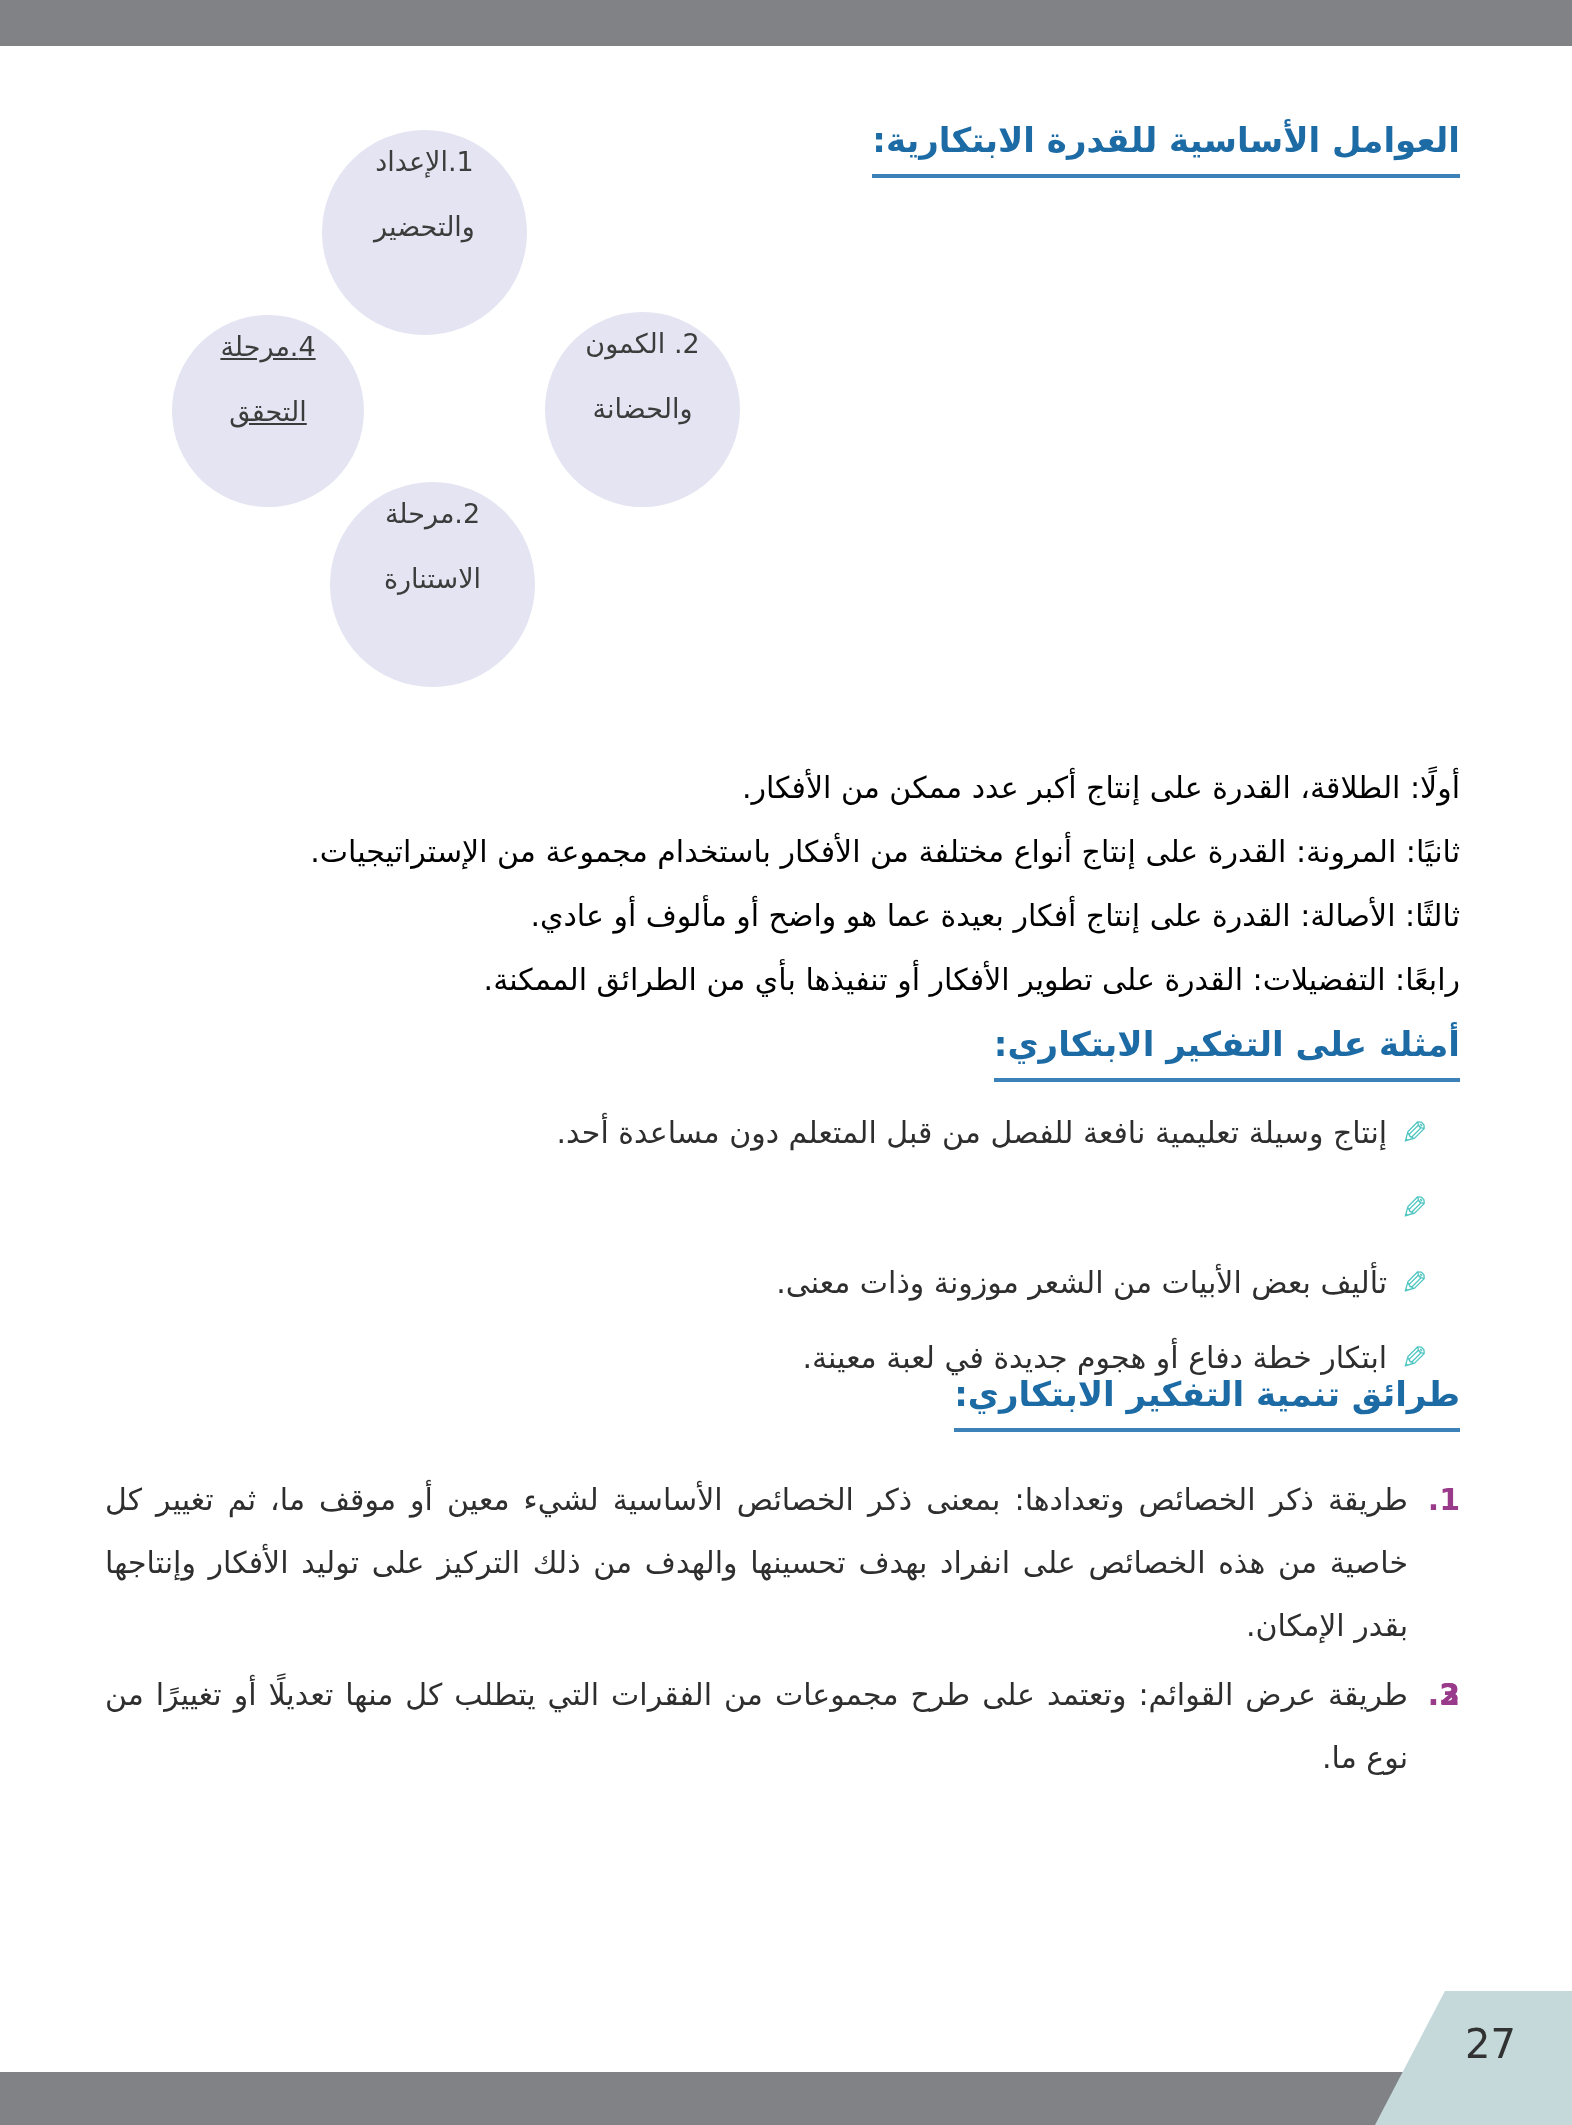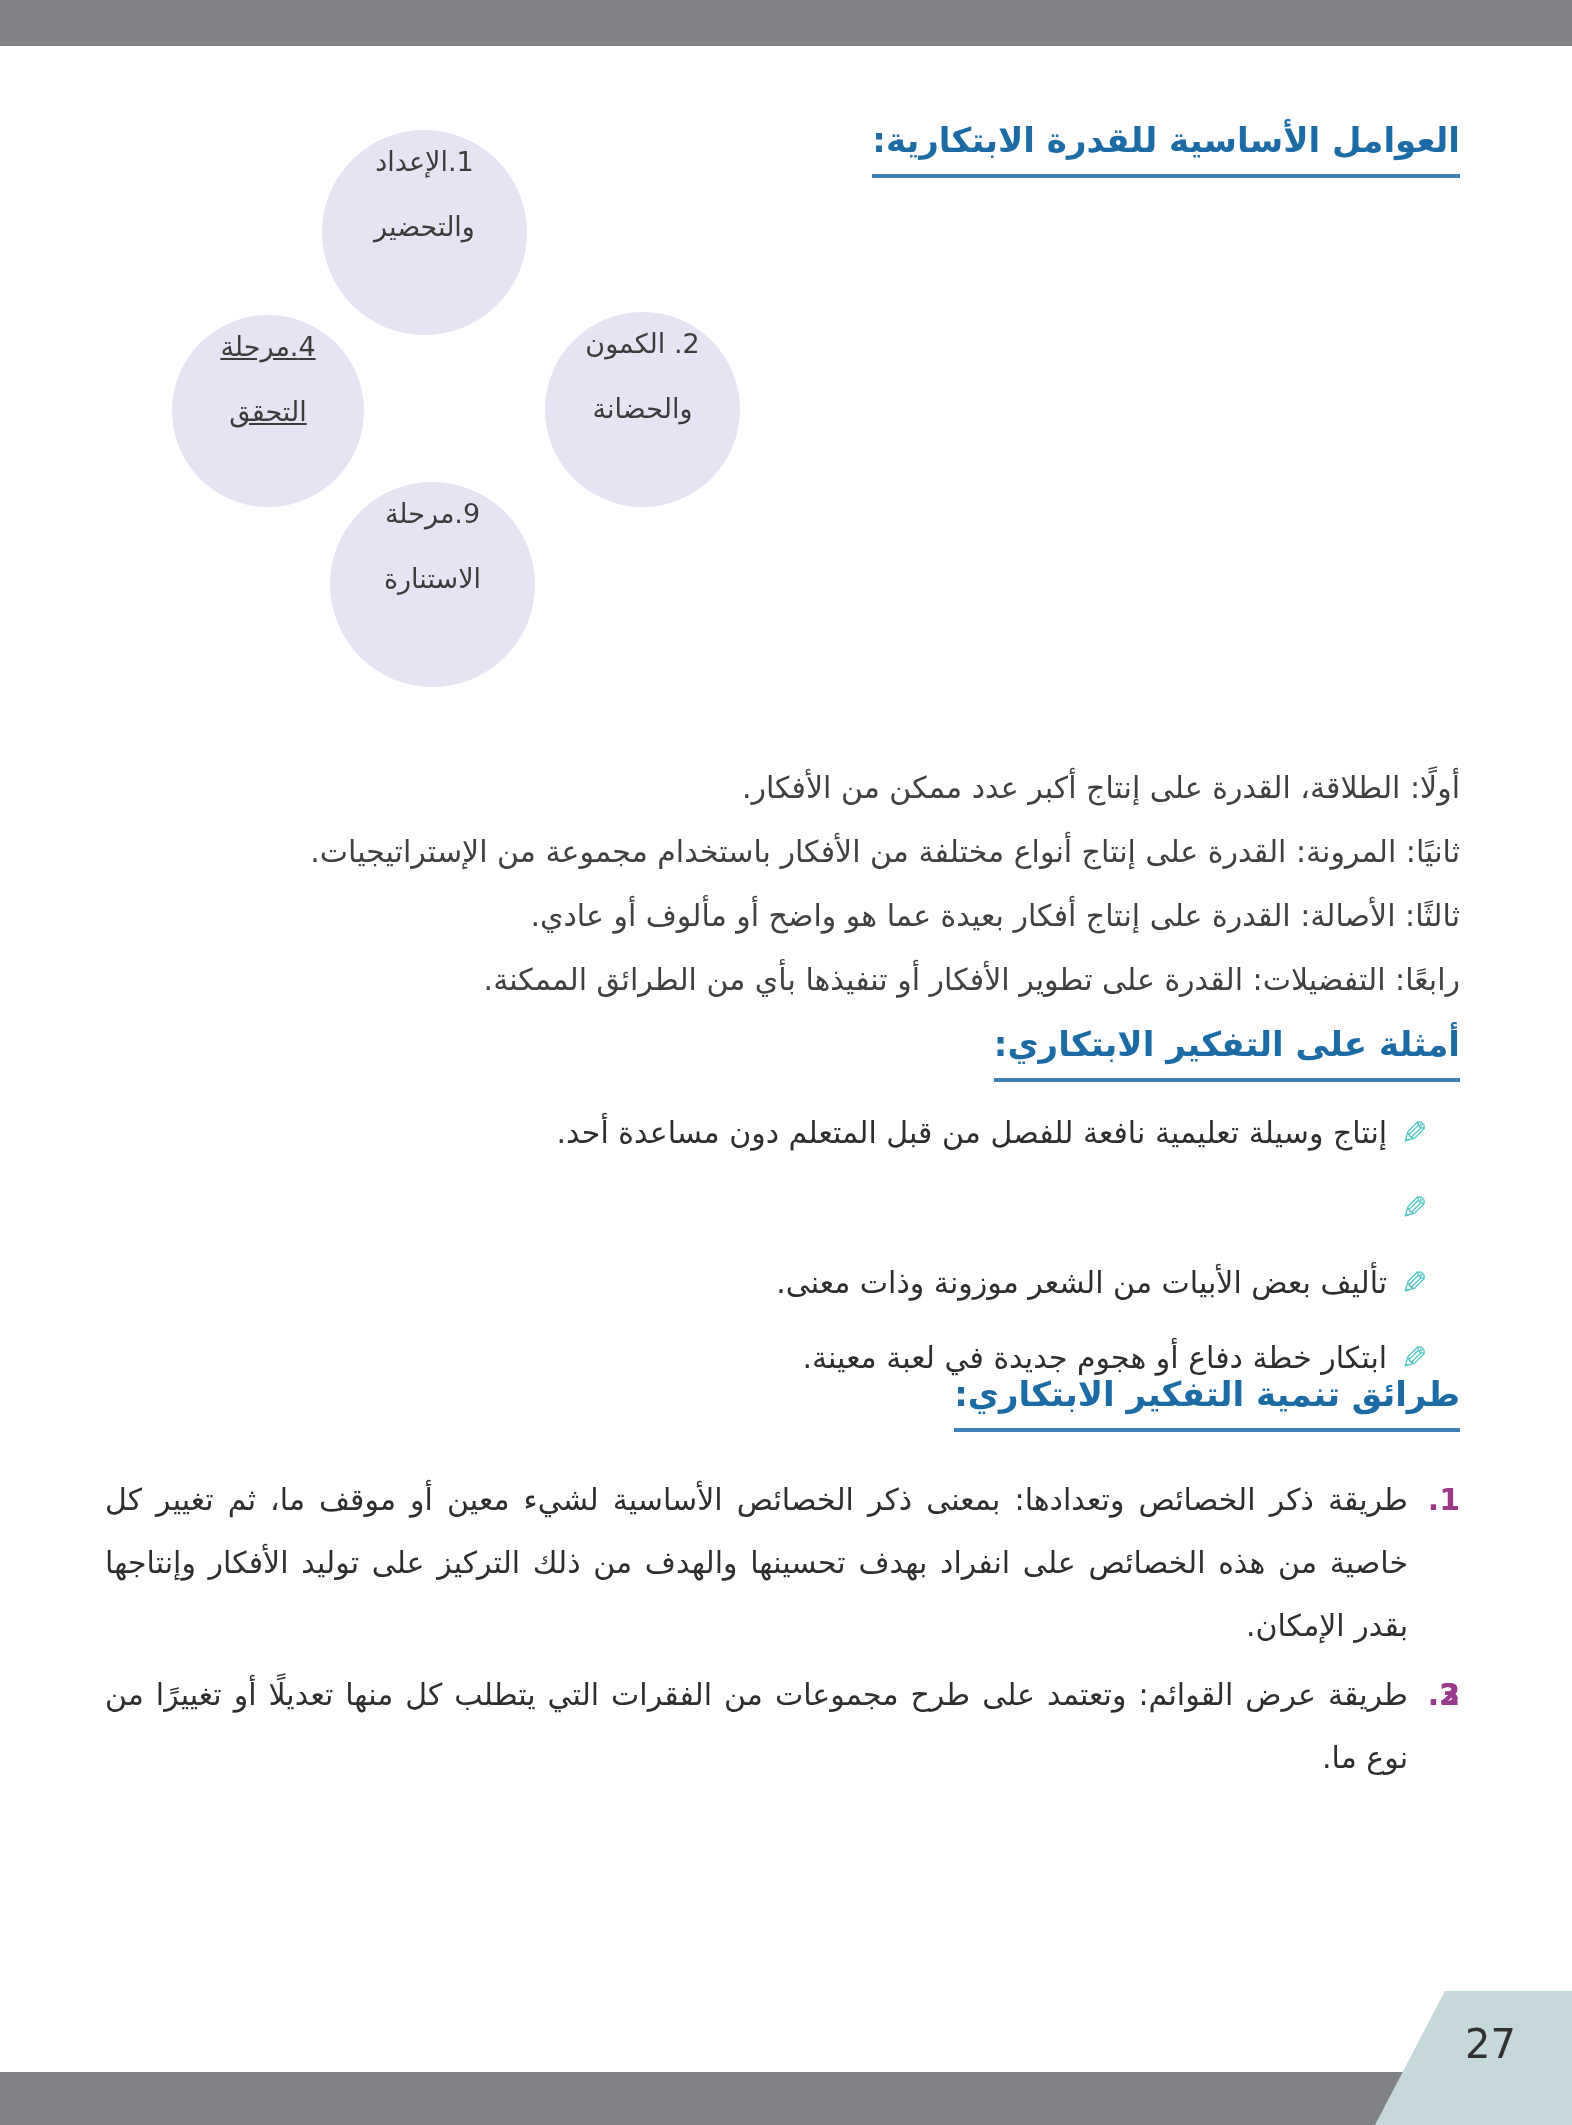--- a/index.html
+++ b/index.html
@@ -42,21 +42,21 @@
     font-size:30px;line-height:2.3;z-index:2;
   }
   .c-top{left:322px;top:130px;width:205px;height:205px;align-items:center;}
   .c-right{left:545px;top:312px;width:195px;height:195px;}
   .c-left{left:172px;top:315px;width:192px;height:192px;text-decoration:underline;}
   .c-bottom{left:330px;top:482px;width:205px;height:205px;}
   .c-center{left:310px;top:287px;width:233px;height:233px;}
 
   .para-block{
     position:absolute;top:756px;right:112px;left:105px;
-    font-size:30px;line-height:64px;color:#404040;
+    font-size:30px;line-height:64px;color:#000000;
     text-align:right;
   }
   .bullets{
     position:absolute;top:1095px;right:144px;left:140px;
   }
   .bullet-row{
     display:flex;align-items:center;gap:14px;
     height:75px;font-size:30px;color:#2e2e2e;
   }
   .pencil{
@@ -113,21 +113,21 @@
     </div>
     <div class="circle circle-light c-right">
       <span>2. الكمون</span>
       <span>والحضانة</span>
     </div>
     <div class="circle circle-light c-left">
       <span>4.مرحلة</span>
       <span>التحقق</span>
     </div>
     <div class="circle circle-light c-bottom">
-      <span>9.مرحلة</span>
+      <span>2.مرحلة</span>
       <span>الاستنارة</span>
     </div>
   </div>
 
   <div class="para-block">
     <div>أولًا: الطلاقة، القدرة على إنتاج أكبر عدد ممكن من الأفكار.</div>
     <div>ثانيًا: المرونة: القدرة على إنتاج أنواع مختلفة من الأفكار باستخدام مجموعة من الإستراتيجيات.</div>
     <div>ثالثًا: الأصالة: القدرة على إنتاج أفكار بعيدة عما هو واضح أو مألوف أو عادي.</div>
     <div>رابعًا: التفضيلات: القدرة على تطوير الأفكار أو تنفيذها بأي من الطرائق الممكنة.</div>
   </div>

